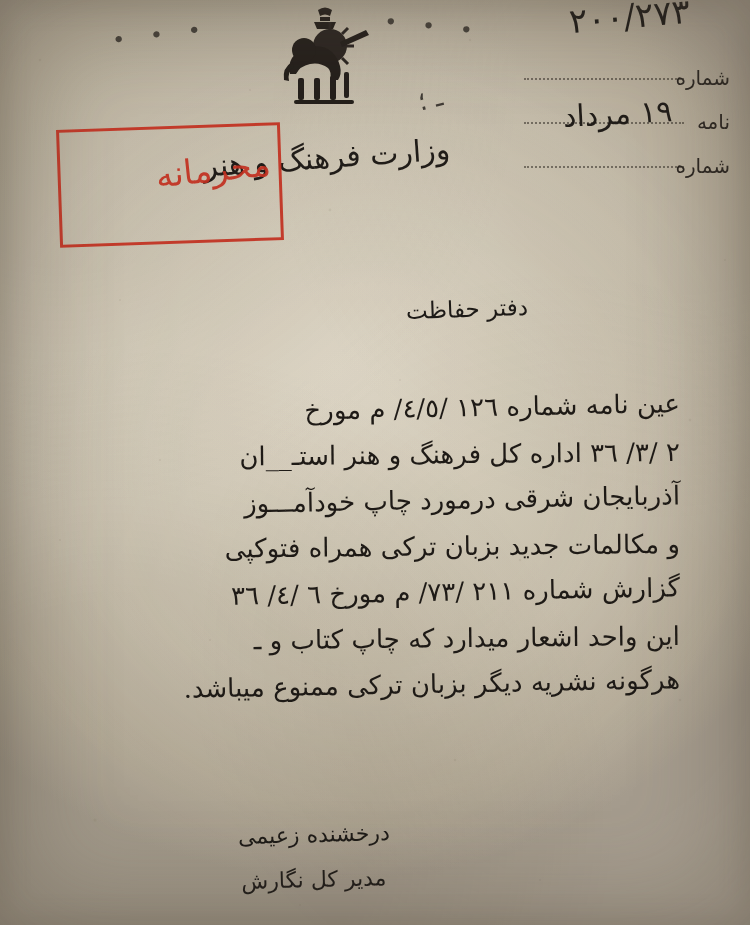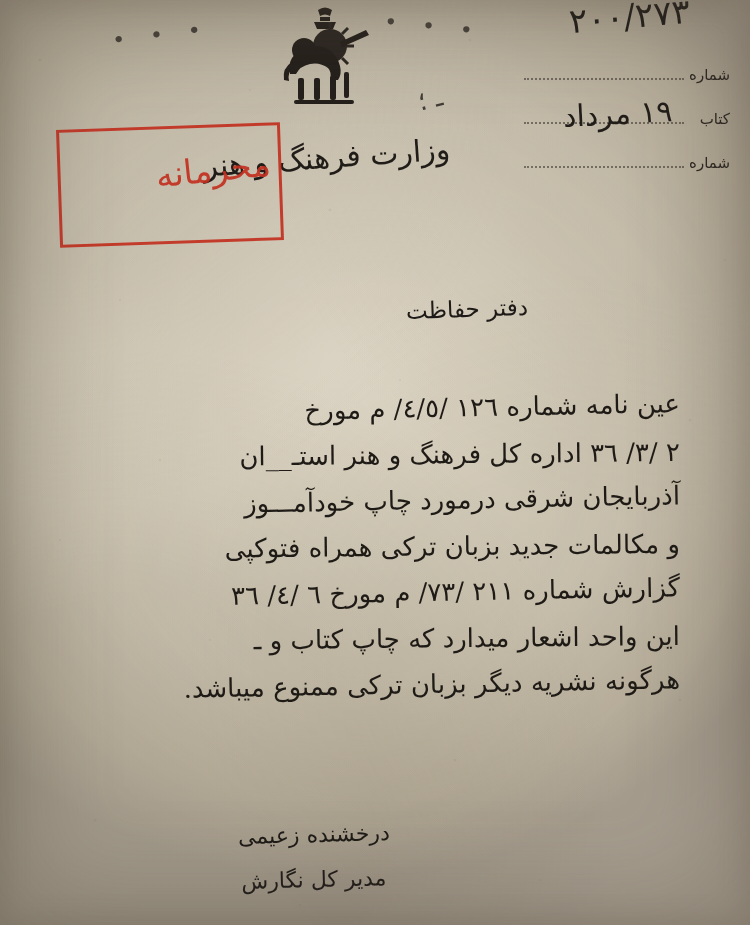--- a/index.html
+++ b/index.html
@@ -85,21 +85,21 @@
     font-family: "DejaVu Sans", "Liberation Sans", sans-serif;
   }
   .hf-row {
     position: relative;
     height: 44px;
   }
   .hf-label {
     position: absolute;
     right: 0;
     top: 10px;
-    font-size: 15px;
+    font-size: 20px;
     color: #2a2520;
   }
   .hf-dots {
     position: absolute;
     right: 46px;
     top: 22px;
     width: 160px;
     border-bottom: 2px dotted rgba(50,44,36,0.55);
   }
   .hf-value {
@@ -270,21 +270,21 @@
   <div class="header-fields">
     <div class="hf-number-top">٢٠٠/٢٧٣</div>
 
     <div class="hf-row" style="margin-top:56px;">
       <span class="hf-label">شماره</span>
       <span class="hf-dots"></span>
       <span class="hf-value"></span>
     </div>
 
     <div class="hf-row">
-      <span class="hf-label">کتاب</span>
+      <span class="hf-label">نامه</span>
       <span class="hf-dots"></span>
       <span class="hf-value">١٩ مرداد</span>
     </div>
 
     <div class="hf-row">
       <span class="hf-label">شماره</span>
       <span class="hf-dots"></span>
       <span class="hf-value"></span>
     </div>
   </div>

